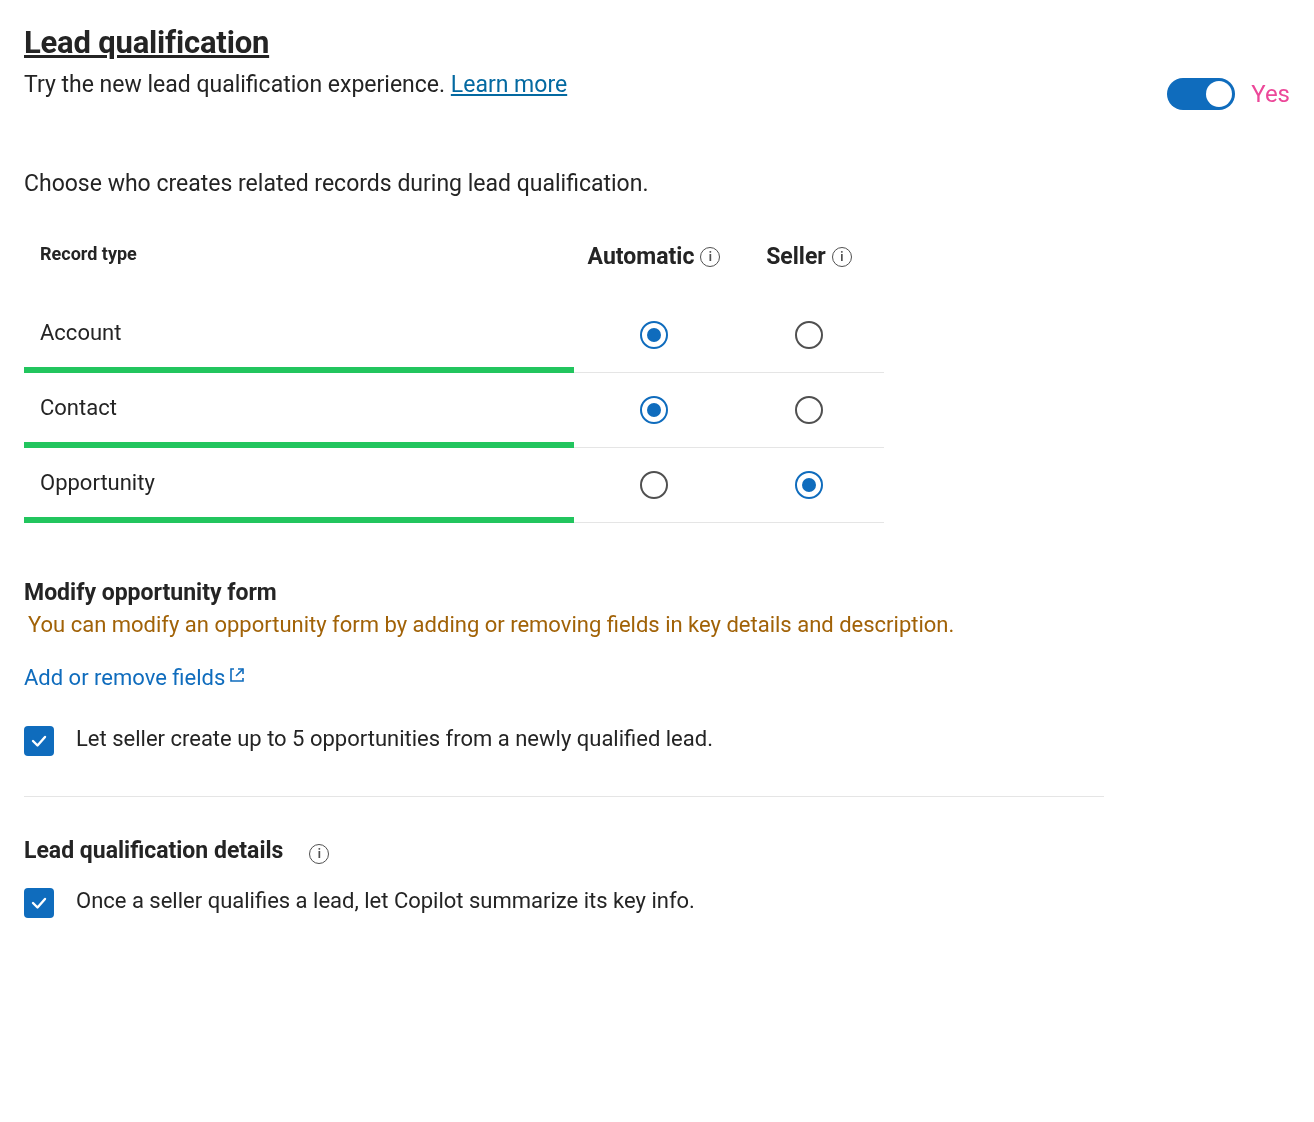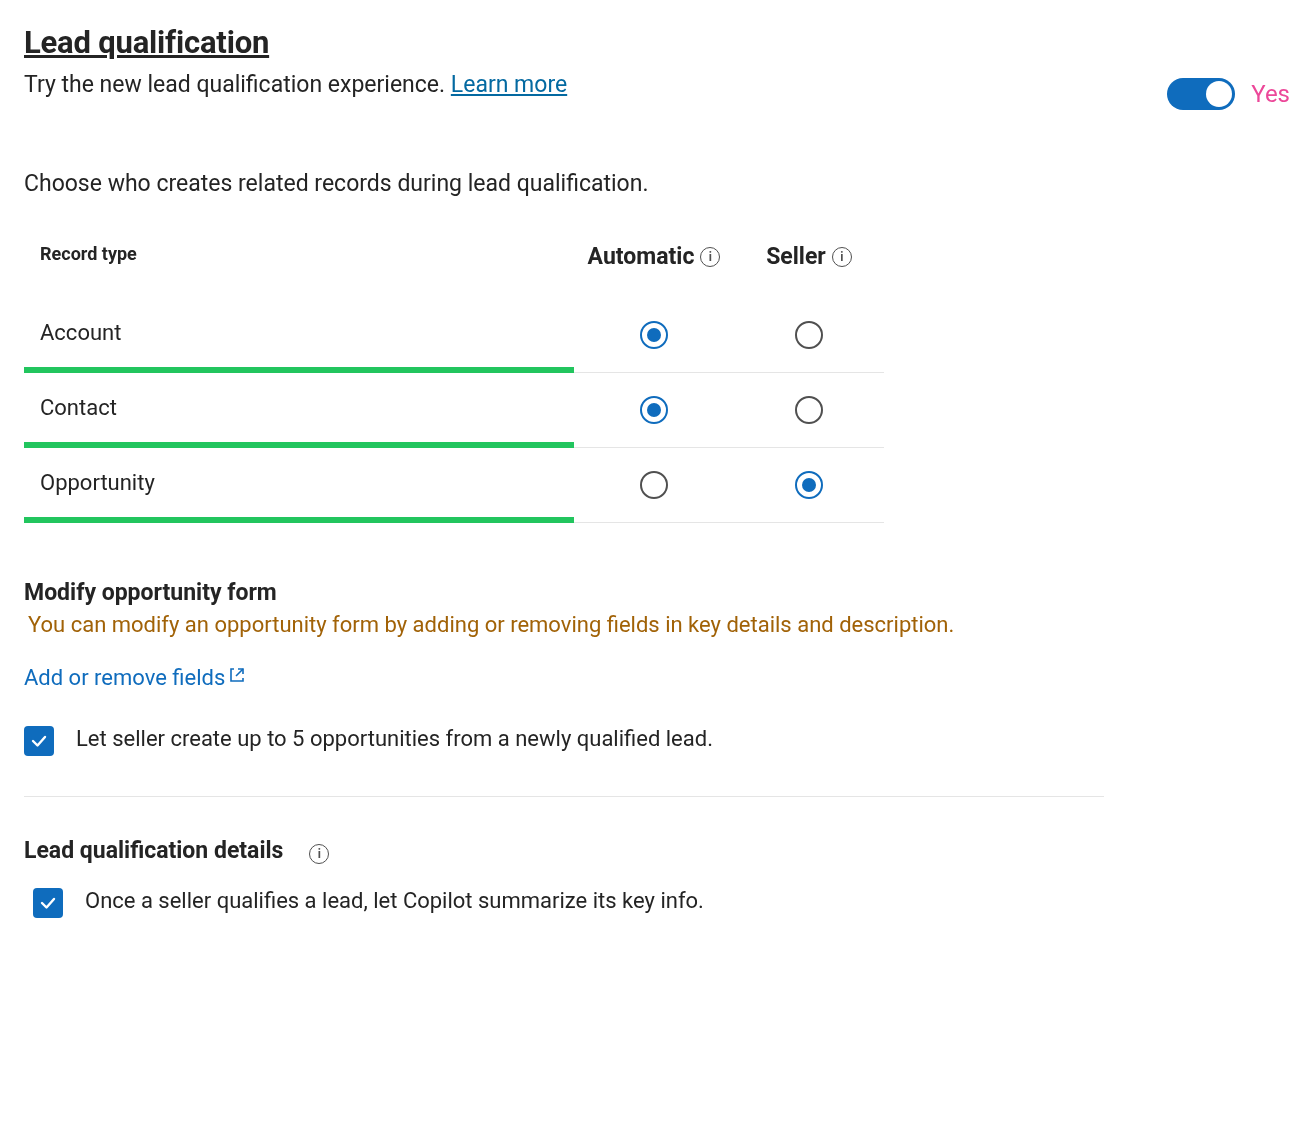--- a/index.html
+++ b/index.html
@@ -286,21 +286,21 @@
     <span>Let seller create up to 5 opportunities from a newly qualified lead.</span>
   </div>
 
   <hr class="sep">
 
   <div class="h2-with-info">
     <h2>Lead qualification details</h2>
     <span class="info-icon">i</span>
   </div>
 
-  <div class="check-row" style="margin-top:18px;margin-left:9px;">
+  <div class="check-row" style="margin-top:18px;">
     <div class="checkbox" role="checkbox" aria-checked="true">
       <svg width="20" height="20" viewBox="0 0 20 20">
         <path d="M4 10 L8.5 14.5 L16 6" fill="none" stroke="#fff" stroke-width="2.4" stroke-linecap="round" stroke-linejoin="round"></path>
       </svg>
     </div>
     <span>Once a seller qualifies a lead, let Copilot summarize its key info.</span>
   </div>
 
 </div>
 

